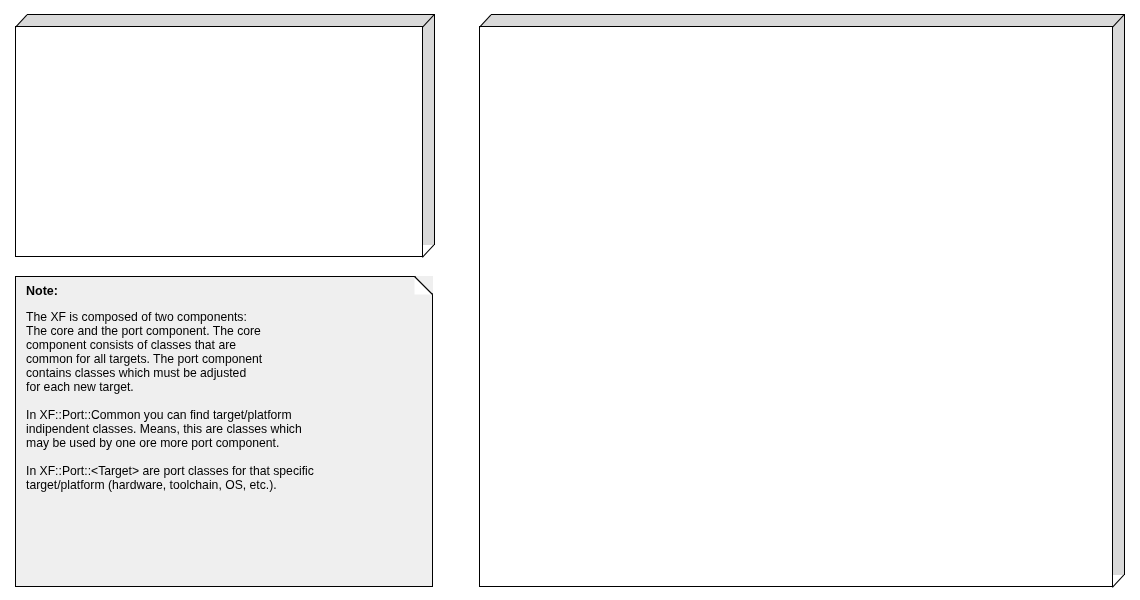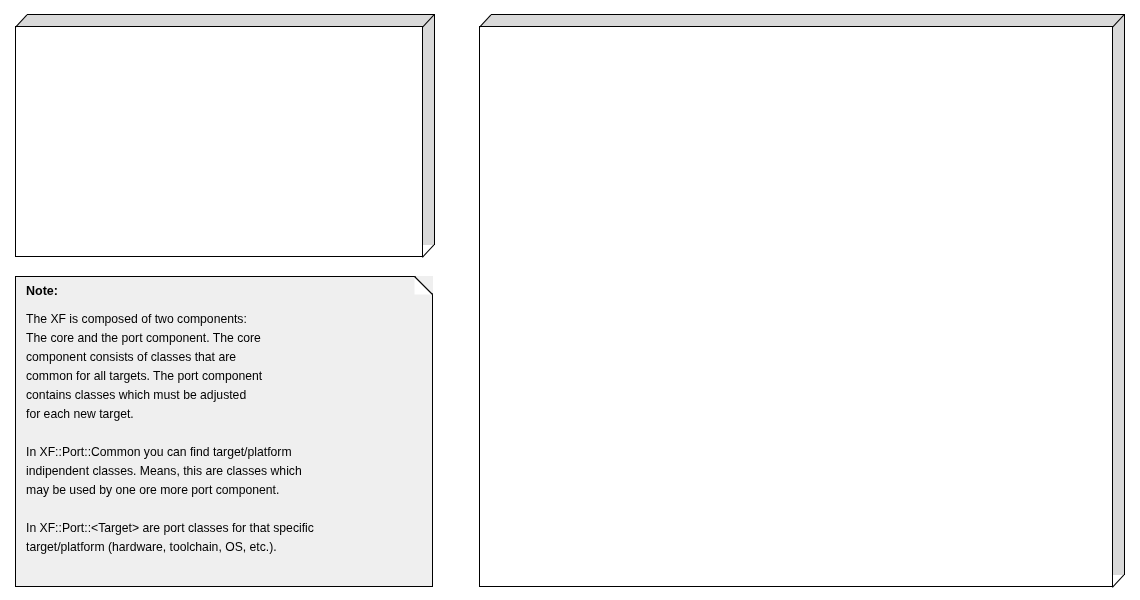--- a/index.html
+++ b/index.html
@@ -141,21 +141,21 @@
     top: 8px;
     font-size: 12.5px;
     font-weight: bold;
   }
   .note-text {
     position: absolute;
     left: 11px;
     top: 34px;
     right: 14px;
     font-size: 12.2px;
-    line-height: 19px;
+    line-height: 14px;
     white-space: pre-wrap;
   }
 </style>
 </head>
 <body>
 
 <div class="pkg3d" style="left:15px; top:14px; width:420px; height:243px;">
   <div class="bevel-top"></div>
   <div class="bevel-right"></div>
   <div class="face"></div>

